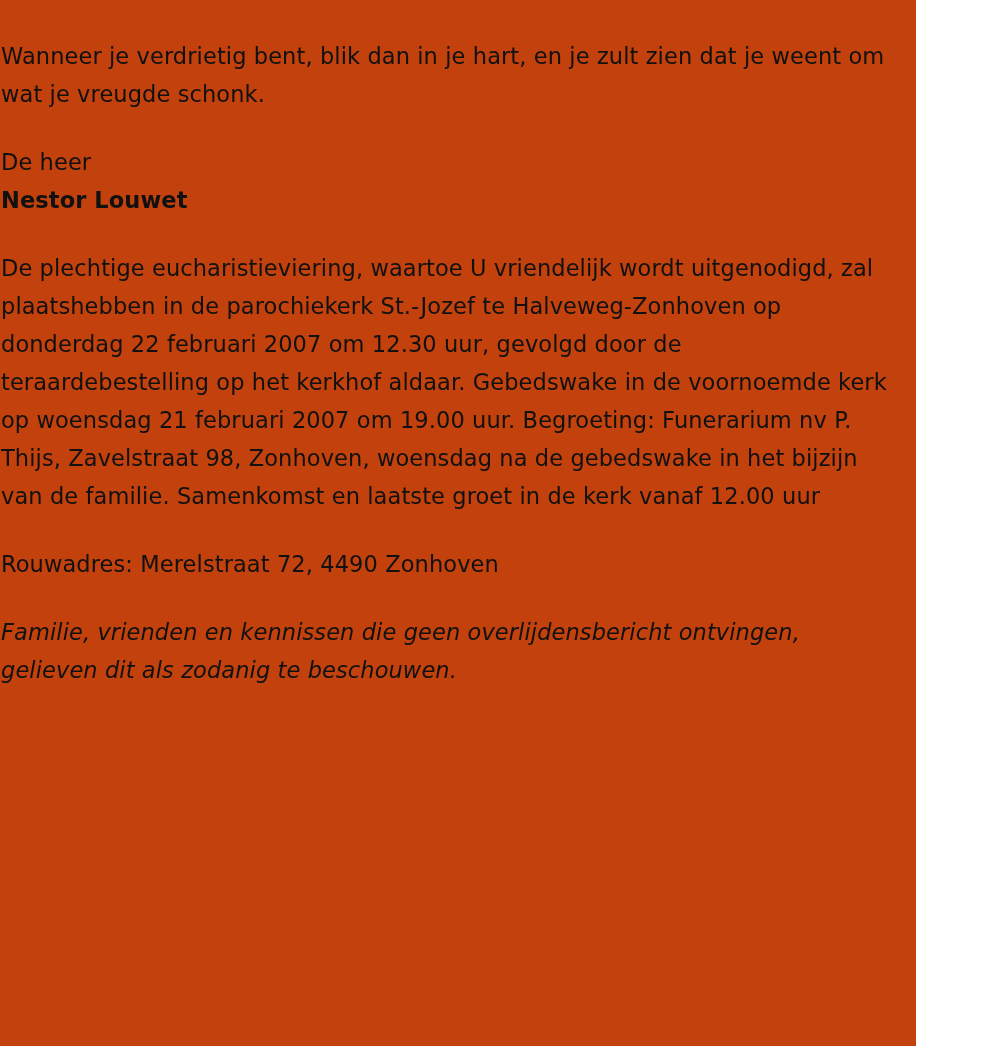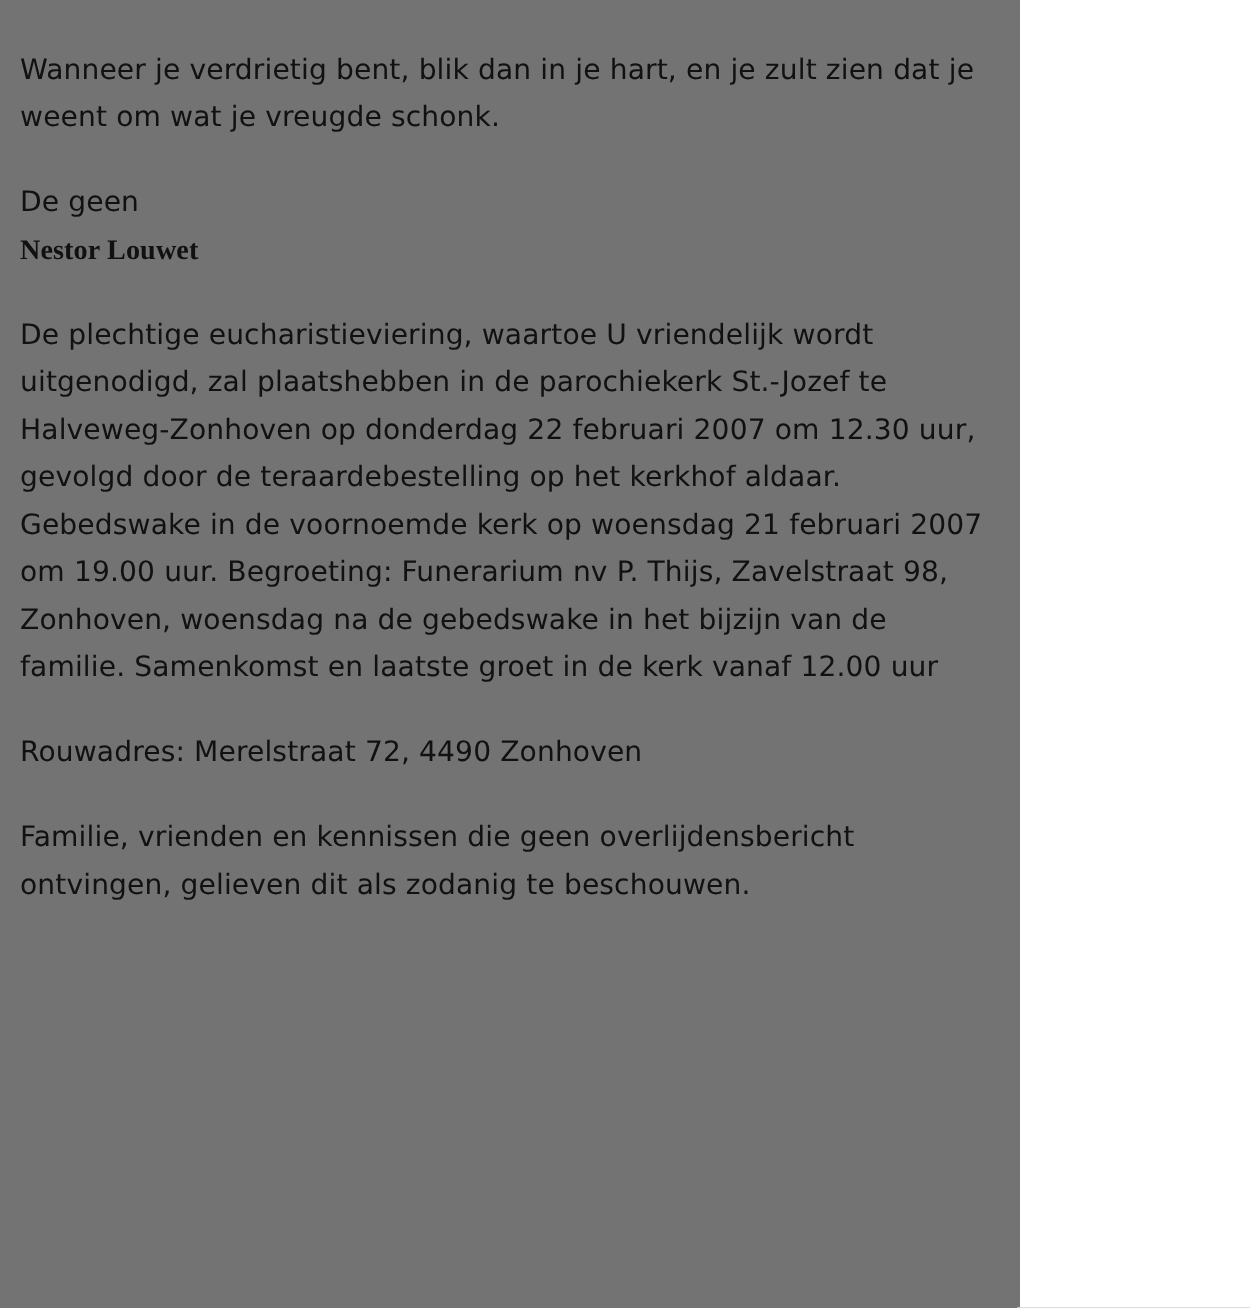--- a/index.html
+++ b/index.html
@@ -7,62 +7,62 @@
     padding: 0;
     background: #ffffff;
   }
   body {
     width: 1000px;
     min-height: 1046px;
     font-family: "DejaVu Sans", sans-serif;
     color: #000000;
   }
   .page {
-    width: 816px;
+    width: 916px;
     min-height: 1046px;
     box-sizing: border-box;
-    padding: 14px 28px 10px 16px;
-    background: #737373;
+    padding: 14px 28px 10px 1px;
+    background: #c2410c;
   }
   .block {
     margin: 0 0 30px 0;
   }
   .block:last-child {
     margin-bottom: 0;
+    font-style: italic;
   }
   .line {
     font-size: 22.5px;
     line-height: 38px;
     letter-spacing: 0.1px;
     color: #111111;
     white-space: pre-wrap;
   }
   .para {
     font-size: 22.5px;
     line-height: 38px;
     letter-spacing: 0.1px;
     color: #111111;
     max-width: 960px;
   }
   .name {
     font-weight: bold;
-    font-family: Liberation Serif, serif;
   }
 </style>
 </head>
 <body>
 
 <div class="page">
 
   <div class="block">
     <p class="para">Wanneer je verdrietig bent, blik dan in je hart, en je zult zien dat je weent om wat je vreugde schonk.</p>
   </div>
 
   <div class="block">
-    <div class="line">De geen</div>
+    <div class="line">De heer</div>
     <div class="line name">Nestor Louwet</div>
   </div>
 
 
   <div class="block">
     <p class="para">De plechtige eucharistieviering, waartoe U vriendelijk wordt uitgenodigd, zal plaatshebben in de parochiekerk St.-Jozef te Halveweg-Zonhoven op donderdag 22 februari 2007 om 12.30 uur, gevolgd door de teraardebestelling op het kerkhof aldaar. Gebedswake in de voornoemde kerk op woensdag 21 februari 2007 om 19.00 uur. Begroeting: Funerarium nv P. Thijs, Zavelstraat 98, Zonhoven, woensdag na de gebedswake in het bijzijn van de familie. Samenkomst en laatste groet in de kerk vanaf 12.00 uur</p>
   </div>
 
   <div class="block">
     <p class="para">Rouwadres: Merelstraat 72, 4490 Zonhoven</p>

